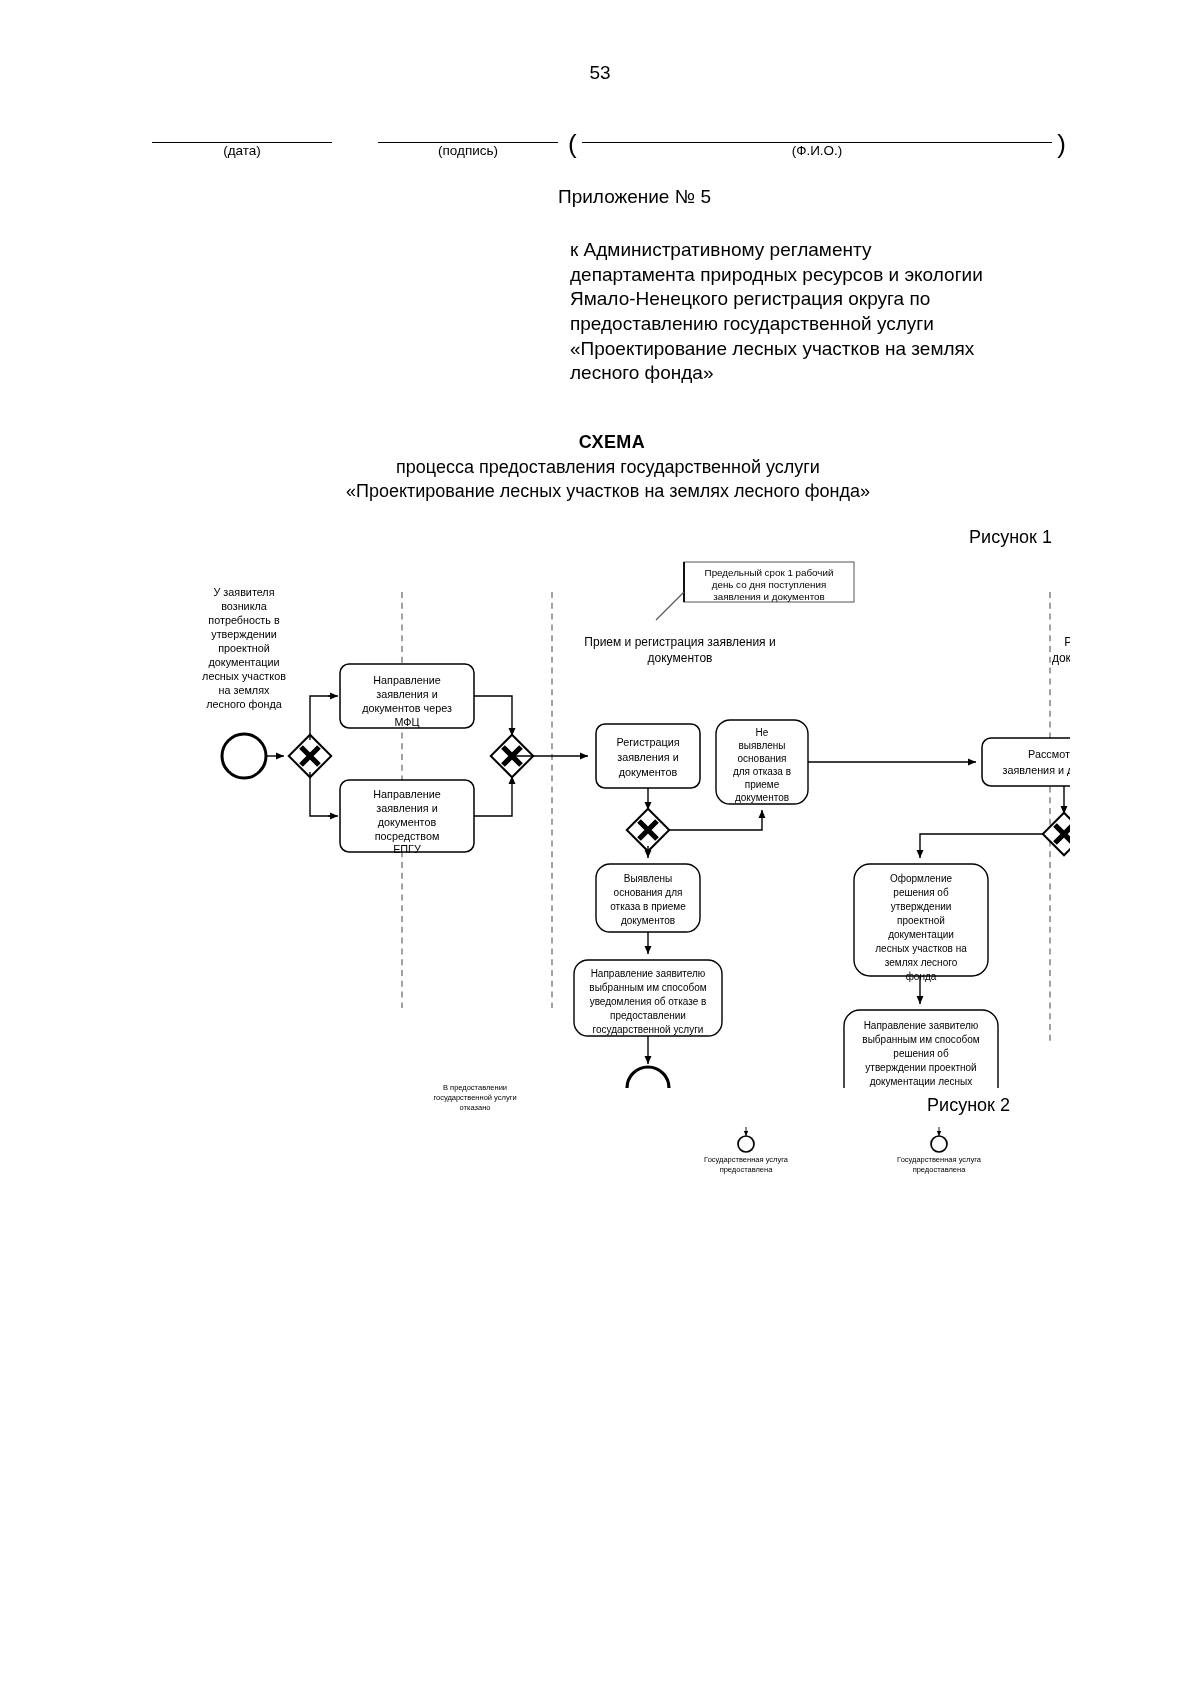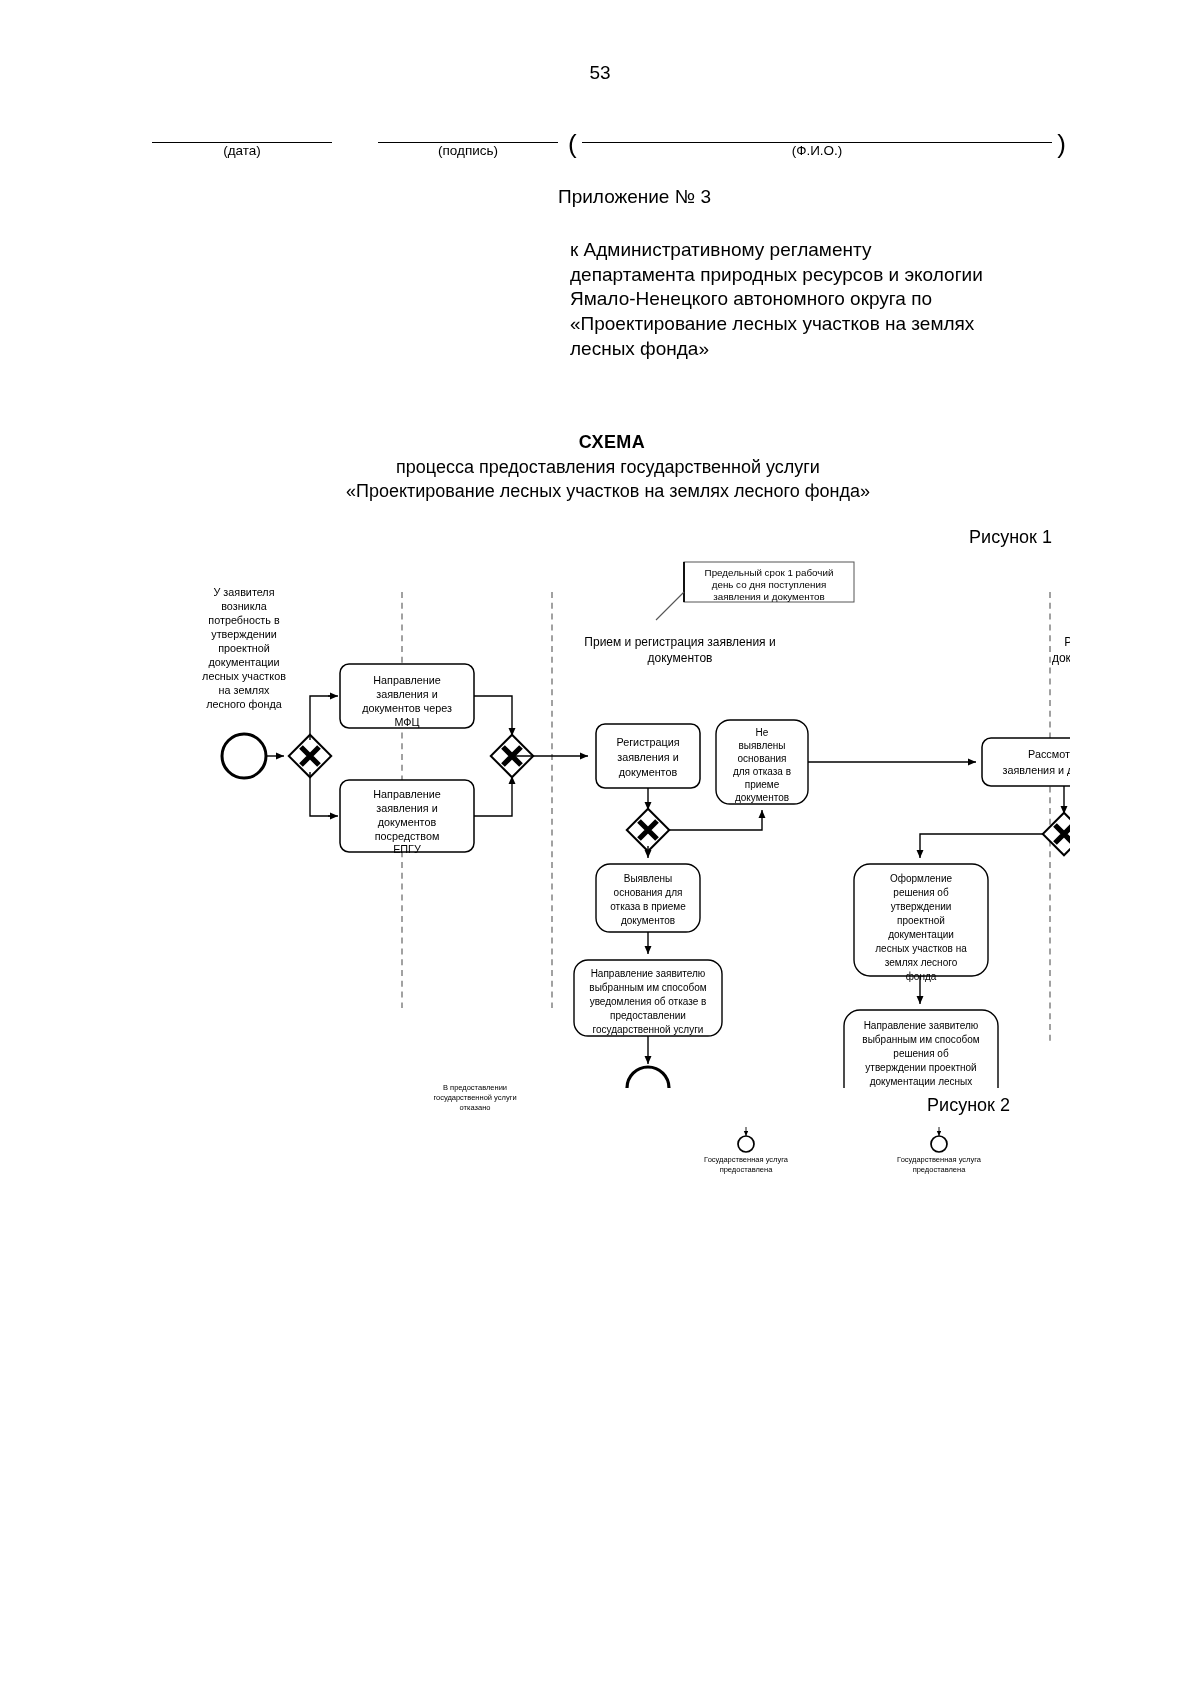--- a/index.html
+++ b/index.html
@@ -89,27 +89,28 @@
     <div class="sig-block sig-fio">
       <div class="fio-wrap">
         <span class="paren l">(</span>
         <span class="paren r">)</span>
         <div class="sig-rule"></div>
       </div>
       <div class="sig-cap">(Ф.И.О.)</div>
     </div>
   </div>
 
-  <div class="appendix-no">Приложение № 3</div>
+  <div class="appendix-no">Приложение № 5</div>
   <div class="appendix-body">
     <div>к Административному регламенту</div>
     <div>департамента природных ресурсов и экологии</div>
-    <div>Ямало-Ненецкого автономного округа по</div>
+    <div>Ямало-Ненецкого регистрация округа по</div>
+    <div>предоставлению государственной услуги</div>
     <div>«Проектирование лесных участков на землях</div>
-    <div>лесных фонда»</div>
+    <div>лесного фонда»</div>
   </div>
 
   <div class="scheme-title">СХЕМА</div>
   <div class="scheme-sub">
     <div>процесса предоставления государственной услуги</div>
     <div>«Проектирование лесных участков на землях лесного фонда»</div>
   </div>
 
   <div class="fig-caption fig1">Рисунок 1</div>
   <div class="fig-caption fig2">Рисунок 2</div>

